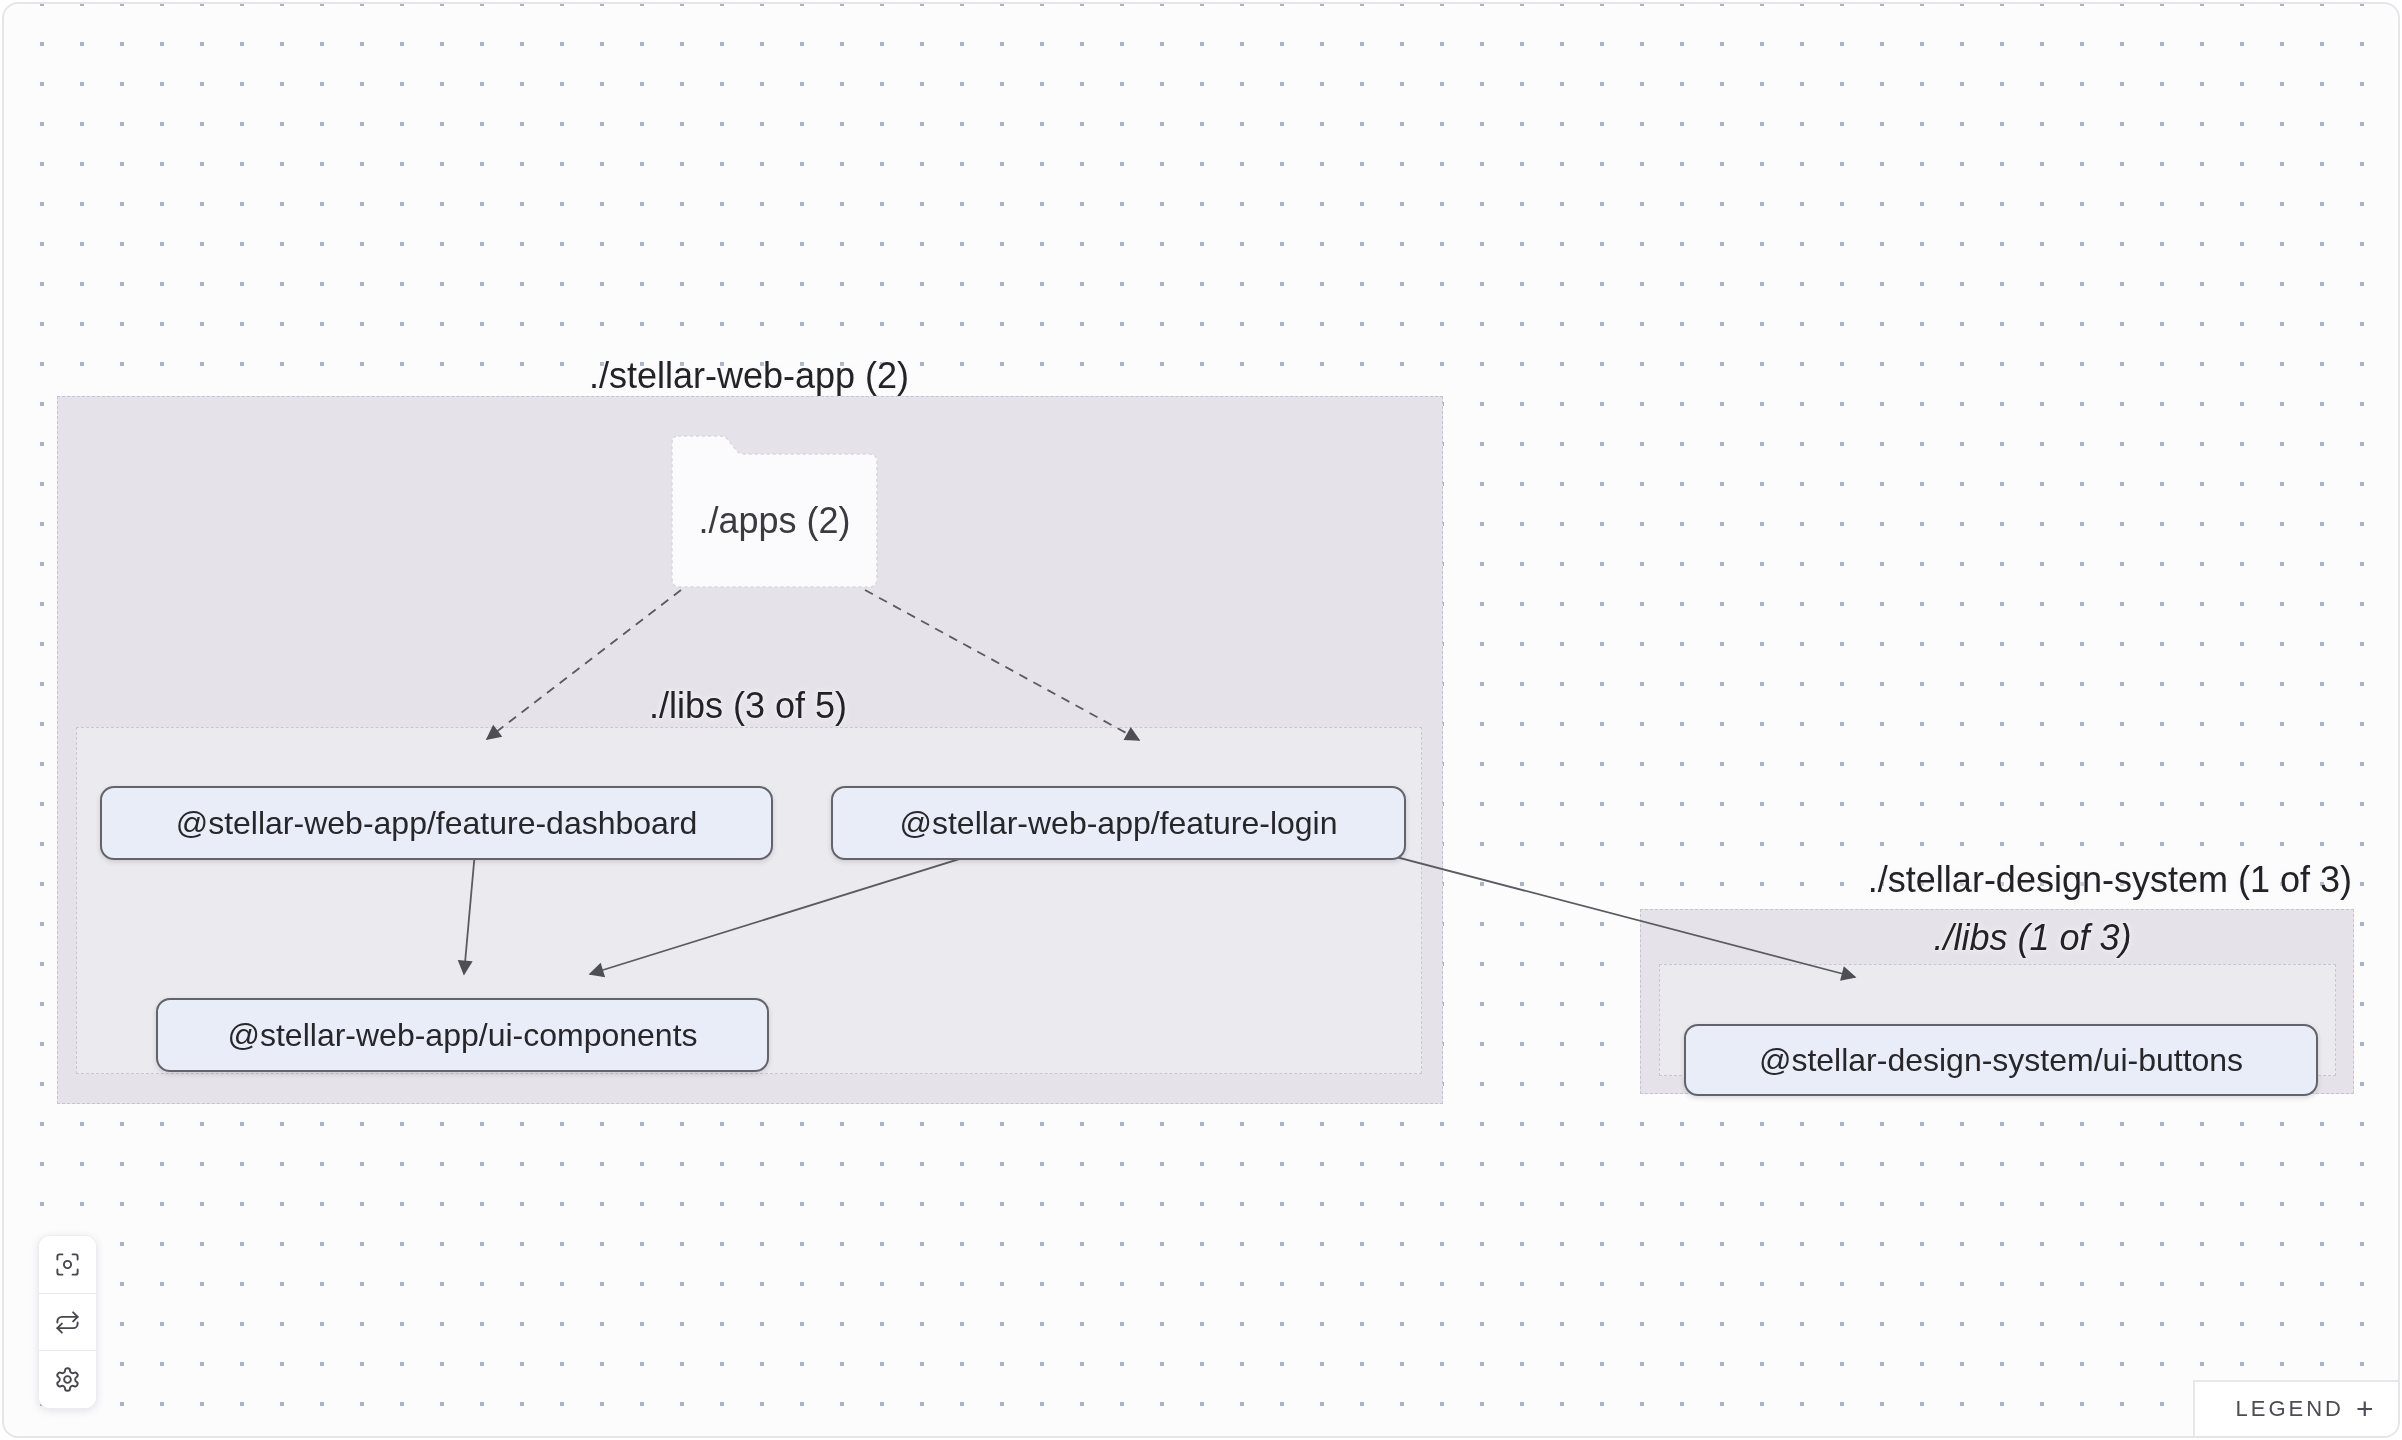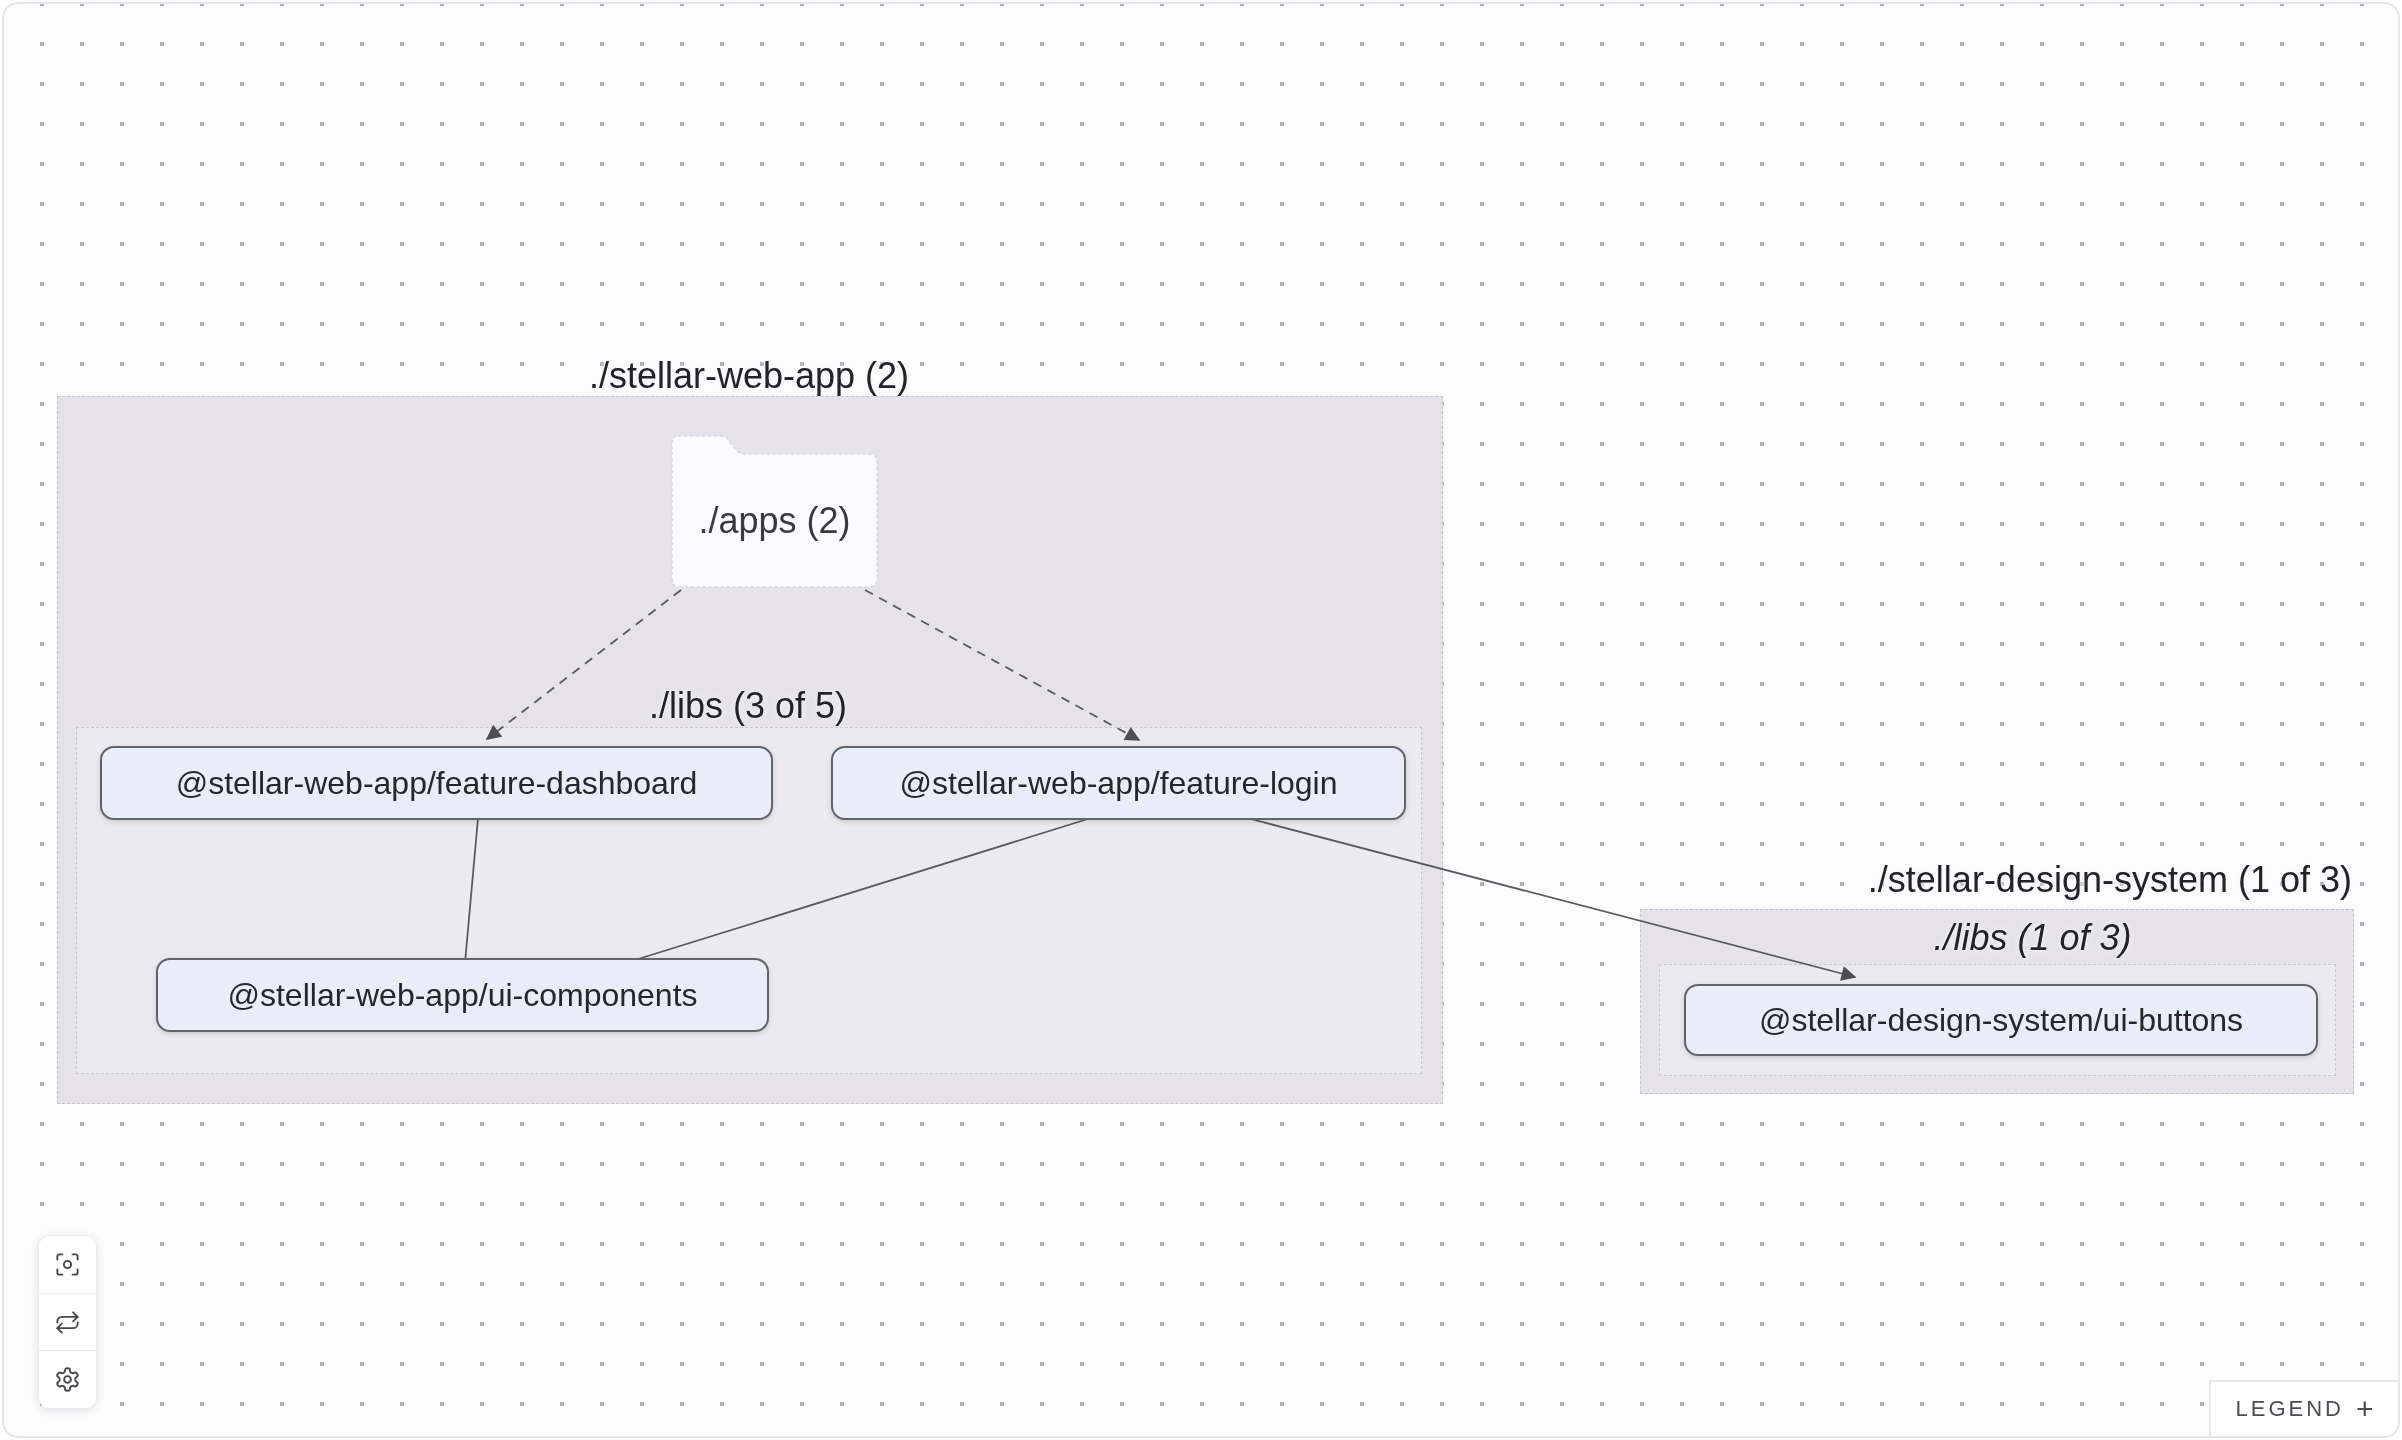--- a/index.html
+++ b/index.html
@@ -40,21 +40,21 @@
   }
   
   .edges{position:absolute;left:0;top:0;width:2402px;height:1440px;pointer-events:none;}
   .edge{stroke:#5a5a61;stroke-width:1.8;fill:none;}
   .edge.dashed{stroke-dasharray:9 7;}
   
   .node{
     position:absolute;display:flex;align-items:center;justify-content:center;
     background:#e9edf7;border:2px solid #63636b;border-radius:14px;
     font-size:32px;color:#27272b;box-shadow:0 2px 5px rgba(60,60,75,.18);
-    cursor:pointer;white-space:nowrap;
+    cursor:pointer;white-space:nowrap;margin-top:40px;
   }
   .n-dash{left:96px;top:742px;width:669px;height:70px;}
   .n-login{left:827px;top:742px;width:571px;height:70px;}
   .n-uicomp{left:152px;top:954px;width:609px;height:70px;}
   .n-uibtn{left:1680px;top:980px;width:630px;height:68px;}
   
   .toolbar{
     position:absolute;left:34px;top:1231px;width:57px;height:172px;background:#ffffff;
     border:1px solid #ececf0;border-radius:12px;box-shadow:0 2px 8px rgba(40,40,60,.12);
     display:flex;flex-direction:column;overflow:hidden;
@@ -63,21 +63,21 @@
     flex:1;display:flex;align-items:center;justify-content:center;background:#ffffff;
     border:none;padding:0;cursor:pointer;
   }
   .tbtn + .tbtn{border-top:1px solid #e9e9ec;}
   .tbtn svg{width:27px;height:27px;stroke:#47474e;stroke-width:1.7;fill:none;
     stroke-linecap:round;stroke-linejoin:round;}
   
   .legend{
     position:absolute;right:0;bottom:0;width:187px;height:54px;background:#ffffff;
     border-top:2px solid #e8e8eb;border-left:2px solid #e8e8eb;
-    display:flex;align-items:center;justify-content:center;gap:12px;cursor:pointer;
+    display:flex;align-items:center;justify-content:center;gap:12px;cursor:pointer;padding-left:16px;
   }
   .legend .lg-text{font-size:22px;letter-spacing:3px;color:#4c4c55;}
   .legend .lg-plus{font-size:30px;font-weight:300;color:#4c4c55;line-height:1;}
 </style>
 </head>
 <body>
 
 <div class="page">
 
   <div class="group g-web"></div>

